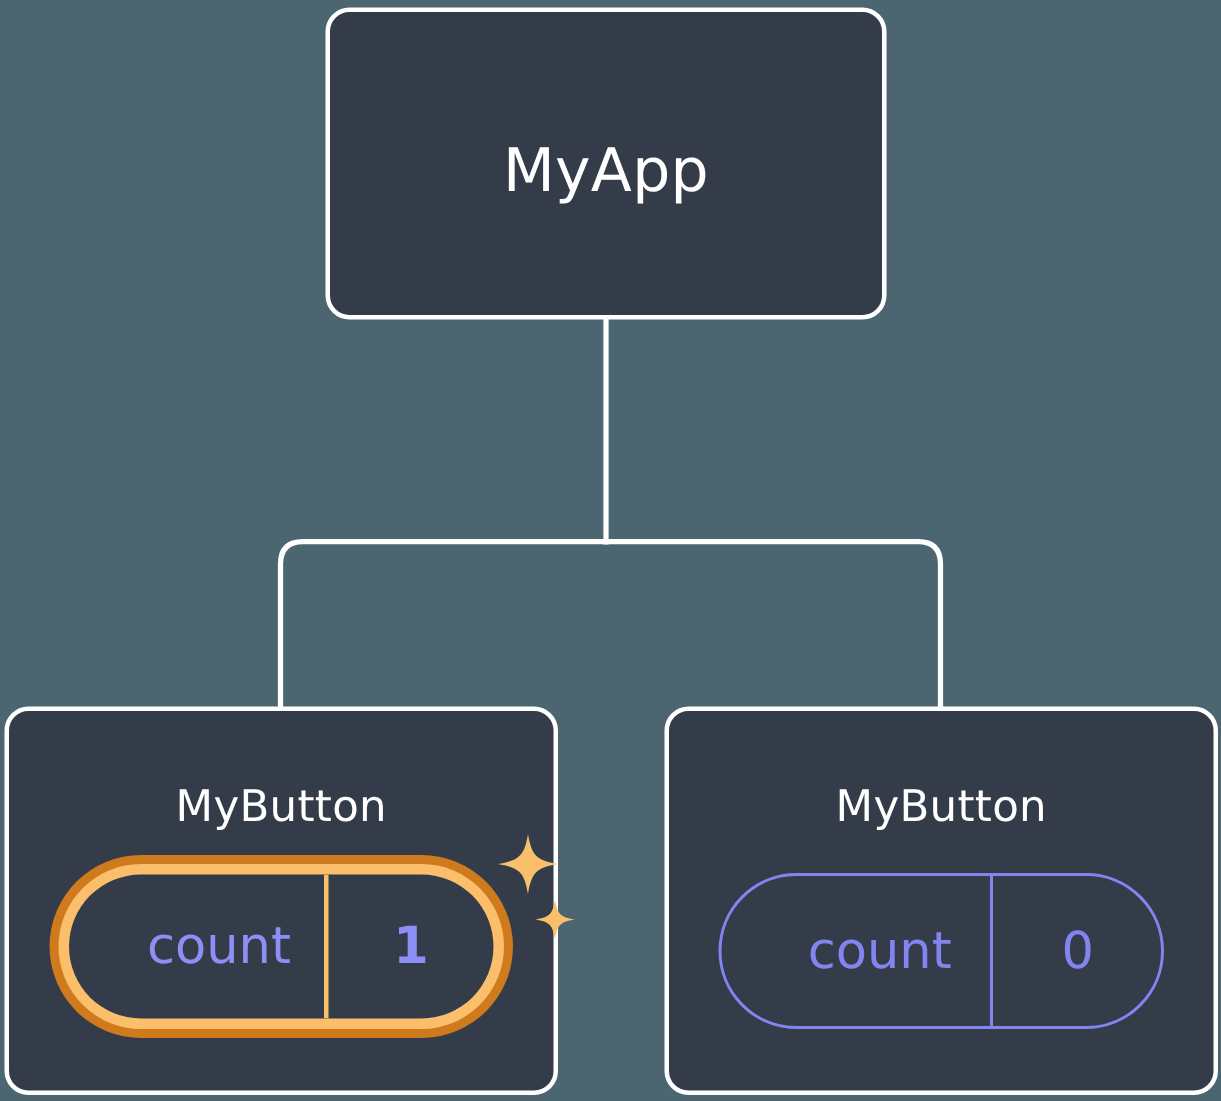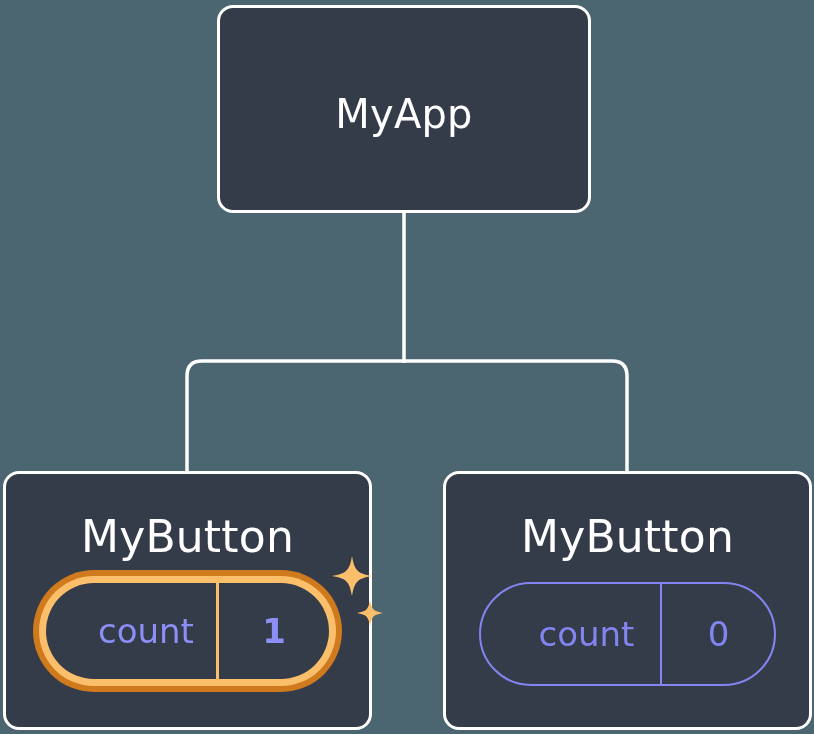--- a/index.html
+++ b/index.html
@@ -74,21 +74,21 @@
     left: 443px;
     top: 471px;
     width: 369px;
     height: 259px;
   }
   .child .card-title {
     position: absolute;
     left: 0;
     right: 0;
     top: 44px;
-    font-size: 44px;
+    font-size: 29px;
     line-height: 38px;
   }
 
   
   .pill-wrap {
     position: absolute;
     left: 0;
     right: 0;
     top: 108px;
     display: flex;

